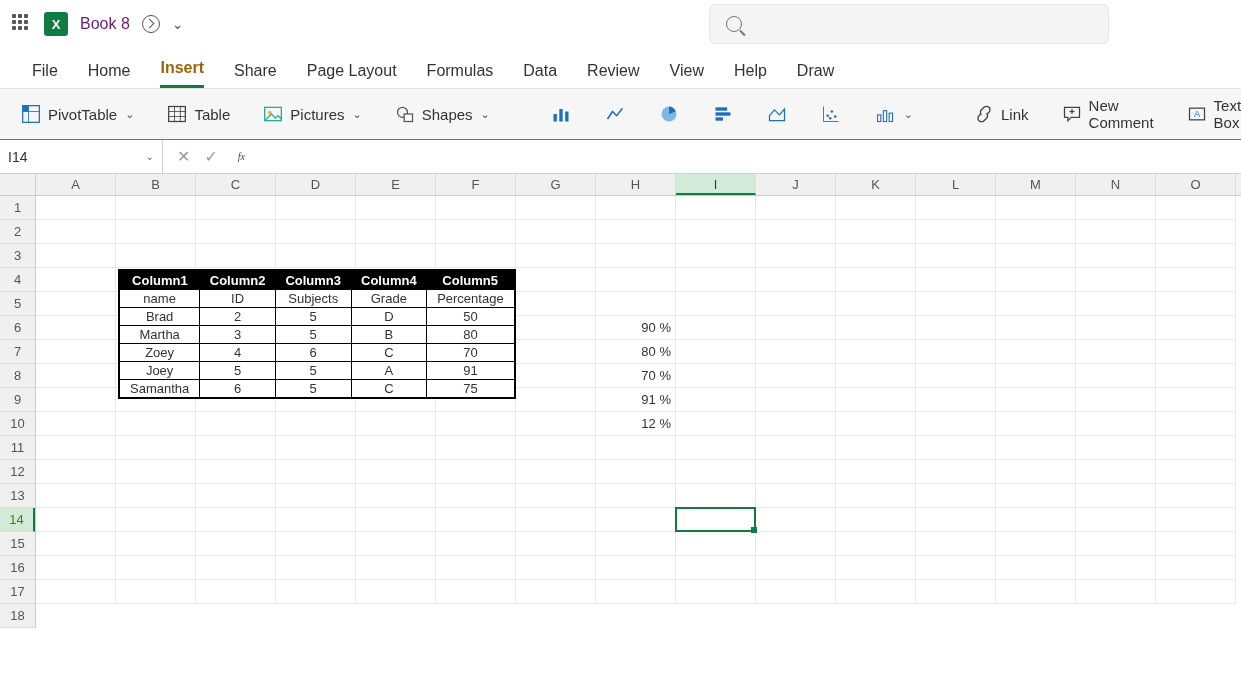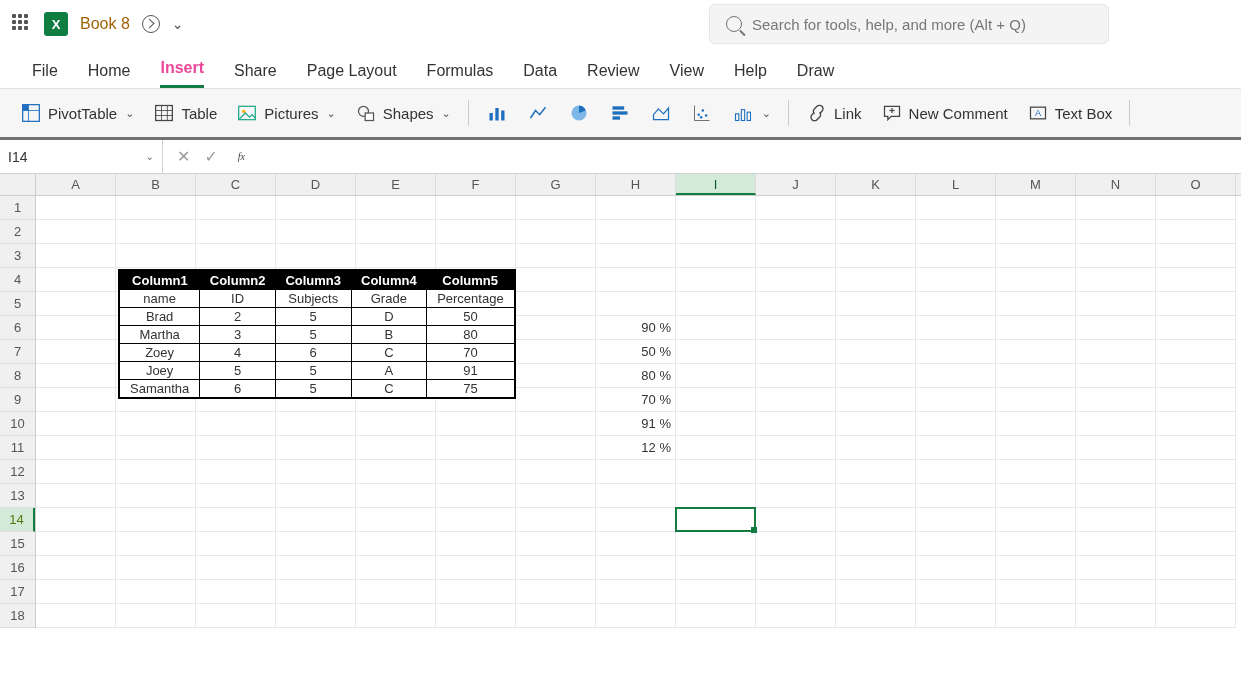--- a/index.html
+++ b/index.html
@@ -4,36 +4,36 @@
 <style>
   * { box-sizing: border-box; margin: 0; padding: 0; font-family: "Segoe UI", Arial, sans-serif; }
   body { background: #fff; font-size: 14px; color: #333; }
   
   
   .title-bar { display: flex; align-items: center; padding: 8px 12px; height: 48px; gap: 12px; }
   .app-grid { width: 20px; height: 20px; display: grid; grid-template-columns: repeat(3,4px); grid-template-rows: repeat(3,4px); gap: 2px; cursor: pointer; }
   .app-grid span { background: #555; border-radius: 1px; }
   .excel-logo { width: 24px; height: 24px; background: #107c41; display:flex; align-items:center; justify-content:center; color:#fff; font-weight:bold; font-size:13px; border-radius:3px; position:relative; }
   .excel-logo::after{content:"X"; }
-  .doc-title { font-size: 16px; color: #a16207; font-weight: 400; }
+  .doc-title { font-size: 16px; color: #701a75; font-weight: 400; }
   .sync-icon { width:18px; height:18px; border-radius:50%; border:1.5px solid #555; position:relative; }
   .sync-icon::after { content:""; position:absolute; width:6px; height:6px; border-top:1.5px solid #555; border-right:1.5px solid #555; top:4px; left:3px; transform:rotate(45deg);}
   .title-chev { width:14px; color:#555; }
   .search-wrap { margin-left: auto; margin-right: 120px; }
   .search-box { display:flex; align-items:center; gap:10px; background:#f4f4f4; border:1px solid #e5e5e5; border-radius:6px; padding:8px 16px; width:400px; height:40px; color:#777; font-size:15px; }
   .mag { width:16px; height:16px; border:1.8px solid #777; border-radius:50%; position:relative; flex-shrink:0;}
   .mag::after{content:""; position:absolute; width:7px; height:1.8px; background:#777; transform:rotate(45deg); bottom:-3px; right:-5px;}
   
   
   .tabs { display:flex; gap:30px; padding: 0 32px; height:40px; align-items:flex-end; border-bottom: 0px; font-size:16px; color:#333;}
   .tab { padding-bottom:8px; cursor:pointer; }
-  .tab.active { color:#ec4899; font-weight:600; border-bottom:3px solid #107c41;margin-top:40px; }
-  
-  
-  .ribbon { display:flex; align-items:center; gap:7px; padding:10px 14px; background:#f6f6f6; border-top:1px solid #e0e0e0; border-bottom:3px solid #737373; height:52px; font-size:15px;}
+  .tab.active { color:#a16207; font-weight:600; border-bottom:3px solid #107c41;margin-top:40px; }
+  
+  
+  .ribbon { display:flex; align-items:center; gap:20px; padding:10px 14px; background:#f6f6f6; border-top:1px solid #e0e0e0; border-bottom:1px solid #737373; height:52px; font-size:15px;}
   .rbtn { display:flex; align-items:center; gap:6px; padding:4px 6px; cursor:pointer; color:#333;}
   .ricon { width:22px; height:20px; flex-shrink:0; }
   .chev { font-size:11px; color:#555; margin-left:2px;}
   .rsep { width:1px; height:26px; background:#ccc; margin:0 4px;}
   
   
   .fbar { display:flex; align-items:center; height:34px; border-bottom:1px solid #d0d0d0; }
   .namebox { width:163px; border-right:1px solid #d0d0d0; padding:0 8px; display:flex; align-items:center; justify-content:space-between; height:100%; font-size:14px;}
   .namebox .nchev { font-size:10px; color:#666;}
   .fbtns { display:flex; align-items:center; gap:14px; padding:0 14px; color:#999;}
@@ -80,21 +80,20 @@
       <span></span>
       <span></span>
   </div>
   <div class="excel-logo"></div>
   <div class="doc-title">Book 8</div>
   <div class="sync-icon"></div>
   <div class="title-chev">⌄</div>
   <div class="search-wrap">
     <div class="search-box">
       <div class="mag"></div>
-      <span>Search for tools, help, and more (Alt + Q)</span>
     </div>
   </div>
 </div>
 
 <div class="tabs" id="tabs">
     <div class="tab">File</div>
     <div class="tab">Home</div>
     <div class="tab active">Insert</div>
     <div class="tab">Share</div>
     <div class="tab">Page Layout</div>
@@ -433,37 +432,20 @@
           <div class="cell"></div>
         </div>
         <div class="crow">
           <div class="cell"></div>
           <div class="cell"></div>
           <div class="cell"></div>
           <div class="cell"></div>
           <div class="cell"></div>
           <div class="cell"></div>
           <div class="cell"></div>
-          <div class="cell">50 %</div>
-          <div class="cell"></div>
-          <div class="cell"></div>
-          <div class="cell"></div>
-          <div class="cell"></div>
-          <div class="cell"></div>
-          <div class="cell"></div>
-          <div class="cell"></div>
-        </div>
-        <div class="crow">
-          <div class="cell"></div>
-          <div class="cell"></div>
-          <div class="cell"></div>
-          <div class="cell"></div>
-          <div class="cell"></div>
-          <div class="cell"></div>
-          <div class="cell"></div>
           <div class="cell">80 %</div>
           <div class="cell"></div>
           <div class="cell"></div>
           <div class="cell"></div>
           <div class="cell"></div>
           <div class="cell"></div>
           <div class="cell"></div>
           <div class="cell"></div>
         </div>
         <div class="crow">

